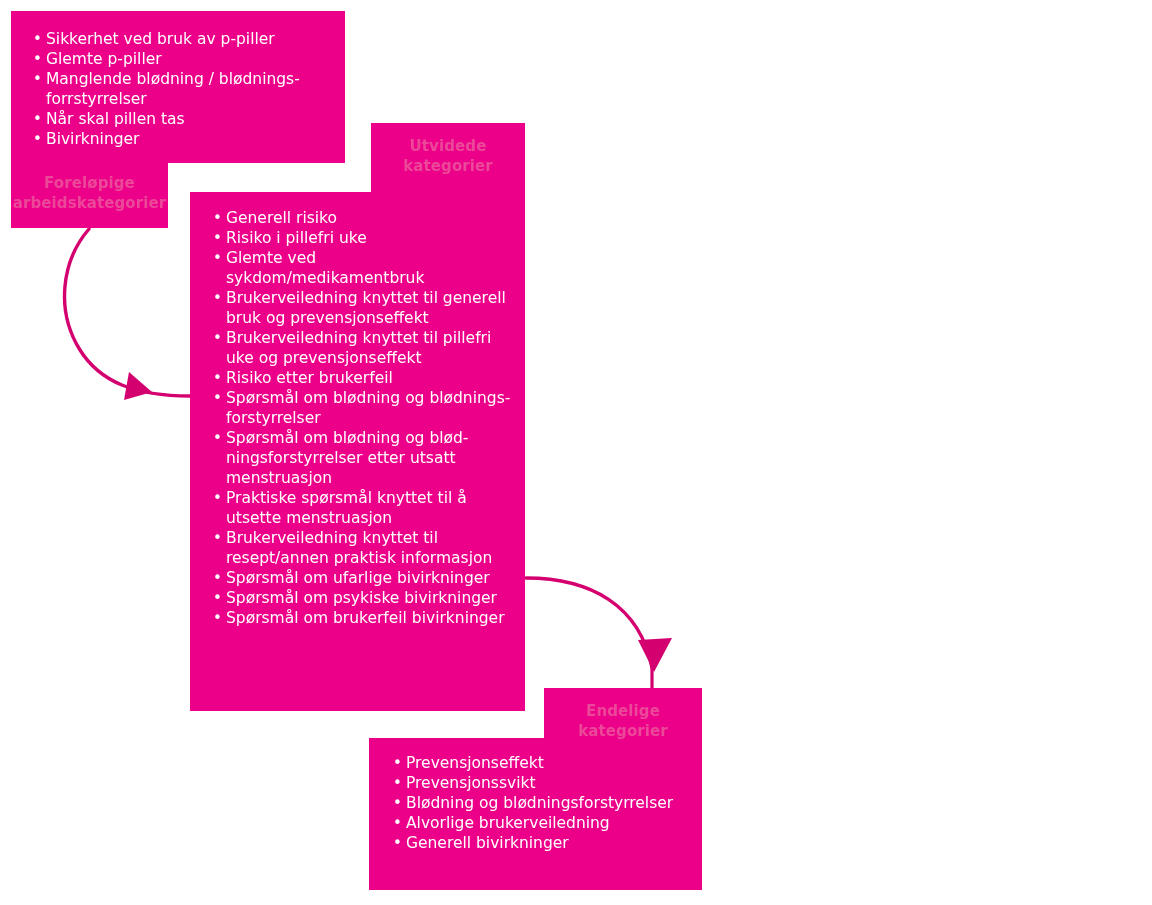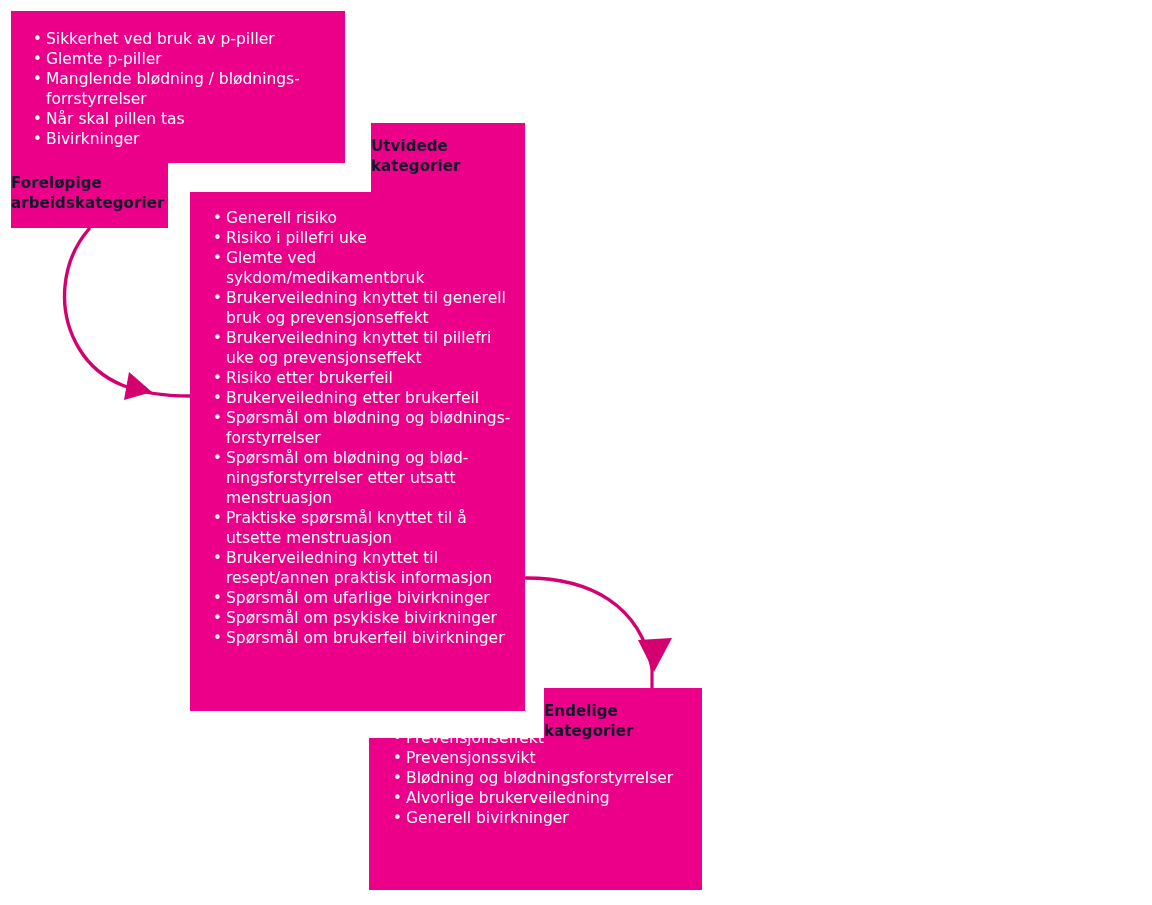--- a/index.html
+++ b/index.html
@@ -19,24 +19,25 @@
   }
 
   
   .panel {
     position: absolute;
     background: #ec0089;
     box-sizing: border-box;
   }
   .panel-label {
     position: absolute;
-    color: #0f172a;
+    color: #ec4899;
     font-weight: bold;
     font-size: 15px;
     line-height: 1.33;
+    text-align: center;
     letter-spacing: 0.1px;
   }
   .list {
     position: absolute;
     margin: 0;
     padding: 0;
     list-style: none;
     color: #ffffff;
     font-size: 15.5px;
     line-height: 20px;
@@ -74,21 +75,21 @@
 
   
   #g2-head  { left: 371px; top: 123px; width: 154px; height: 70px; }
   #g2-body  { left: 190px; top: 192px; width: 335px; height: 519px; }
   #g2-list  { left: 213px; top: 208px; width: 300px; }
   #g2-label { left: 371px; top: 137px; width: 154px; }
 
   
   #g3-head  { left: 544px; top: 688px; width: 158px; height: 62px; }
   #g3-body  { left: 369px; top: 738px; width: 333px; height: 152px; }
-  #g3-list  { left: 393px; top: 728px; width: 300px; }
+  #g3-list  { left: 393px; top: 753px; width: 300px; }
   #g3-label { left: 544px; top: 702px; width: 158px; }
 </style>
 </head>
 <body>
 
 <div id="canvas">
 
   <svg id="arrows" viewBox="0 0 1152 905" xmlns="http://www.w3.org/2000/svg">
 
     <g>
@@ -130,21 +131,20 @@
     <div>kategorier</div>
   </div>
 
   <ul class="list" id="g2-list">
     <li>Generell risiko</li>
     <li>Risiko i pillefri uke</li>
     <li>Glemte ved sykdom/medikamentbruk</li>
     <li>Brukerveiledning knyttet til generell bruk og prevensjonseffekt</li>
     <li>Brukerveiledning knyttet til pillefri uke og prevensjonseffekt</li>
     <li>Risiko etter brukerfeil</li>
-    <li>Brukerveiledning etter brukerfeil</li>
     <li>Spørsmål om blødning og blødnings-forstyrrelser</li>
     <li>Spørsmål om blødning og blød-ningsforstyrrelser etter utsatt menstruasjon</li>
     <li>Praktiske spørsmål knyttet til å utsette menstruasjon</li>
     <li>Brukerveiledning knyttet til resept/annen praktisk informasjon</li>
     <li>Spørsmål om ufarlige bivirkninger</li>
     <li>Spørsmål om psykiske bivirkninger</li>
     <li>Spørsmål om brukerfeil bivirkninger</li>
   </ul>
 
   <div class="panel" id="g3-head"></div>

